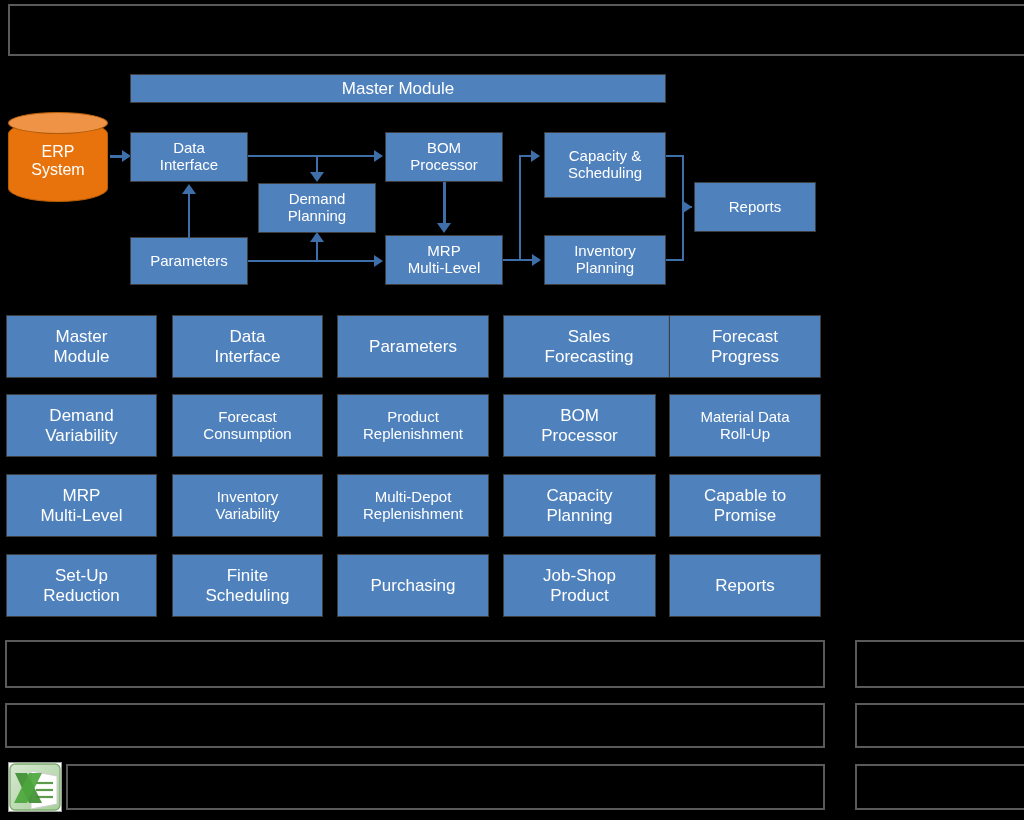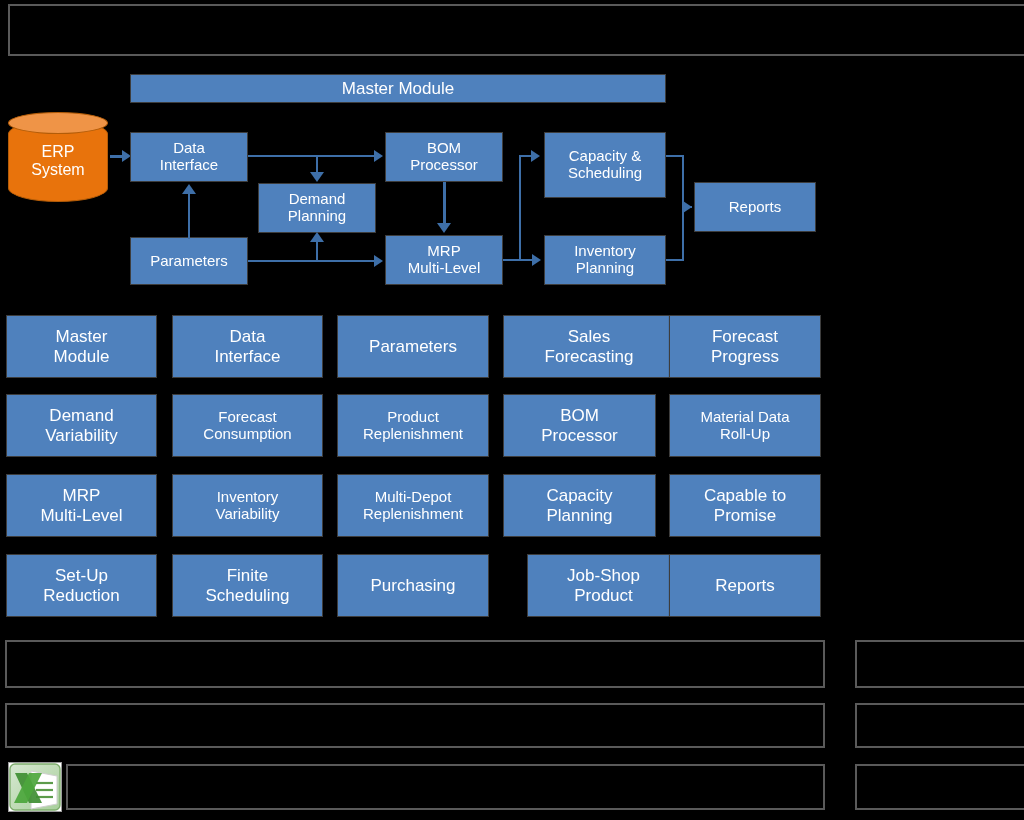--- a/index.html
+++ b/index.html
@@ -254,21 +254,21 @@
   <div>
       <div>Finite</div>
       <div>Scheduling</div>
     </div>
   </div>
 <div class="abs blue tile" style="left:337px;top:554px;width:152px;height:63px;">
   <div>
       <div>Purchasing</div>
     </div>
   </div>
-<div class="abs blue tile" style="left:527px;top:554px;width:153px;height:63px;justify-content:center;">
+<div class="abs blue tile" style="left:503px;top:554px;width:153px;height:63px;justify-content:center;">
   <div>
       <div>Job-Shop</div>
       <div>Product</div>
     </div>
   </div>
 <div class="abs blue tile" style="left:669px;top:554px;width:152px;height:63px;">
   <div>
       <div>Reports</div>
     </div>
   </div>

